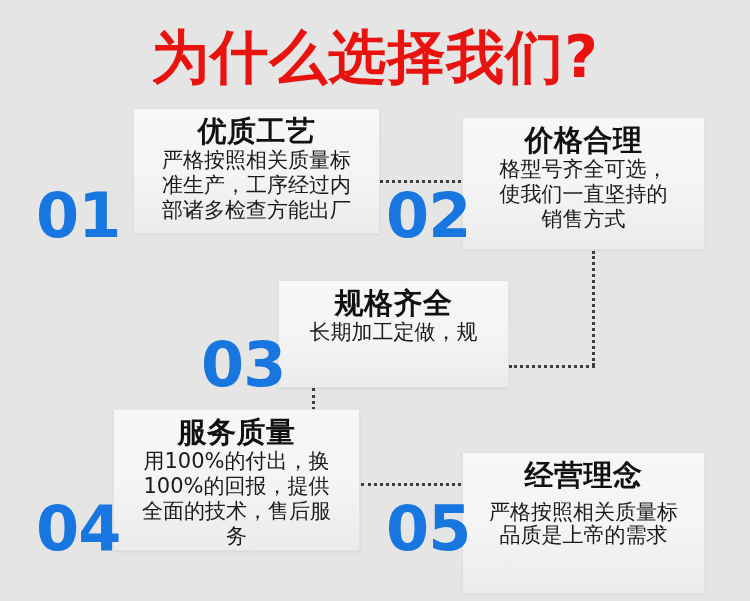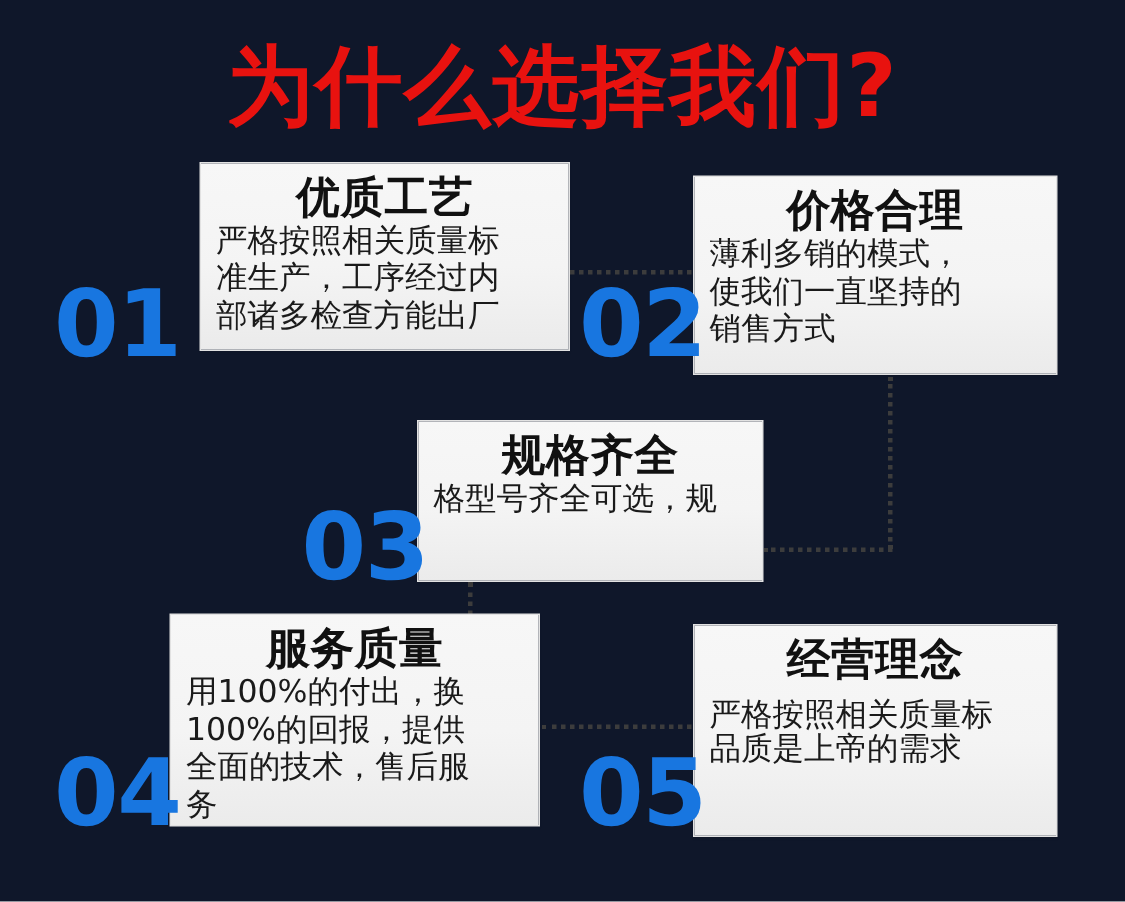--- a/index.html
+++ b/index.html
@@ -8,21 +8,21 @@
     padding: 0;
     background: #ffffff;
   }
   body {
     font-family: "DejaVu Sans", "Liberation Sans", sans-serif;
   }
   #infographic {
     position: relative;
     width: 750px;
     height: 601px;
-    background: #0f172a;
+    background: #e5e5e5;
     overflow: hidden;
   }
 
   
   .title {
     position: absolute;
     left: 0;
     top: 26px;
     width: 750px;
     text-align: center;
@@ -58,21 +58,21 @@
     text-align: center;
     font-size: 29px;
     font-weight: 700;
     color: #111111;
     line-height: 1.12;
     letter-spacing: 0.5px;
     white-space: nowrap;
   }
   .card-body {
     margin-top: 1px;
-    text-align: left;
+    text-align: center;
     font-size: 21px;
     font-weight: 400;
     color: #1a1a1a;
     line-height: 1.18;
     letter-spacing: 0px;
   }
   .card-body.tight {
     line-height: 1.06;
   }
 
@@ -109,47 +109,47 @@
       <div>严格按照相关质量标</div>
       <div>准生产，工序经过内</div>
       <div>部诸多检查方能出厂</div>
     </div>
   </div>
   <div class="index-num" style="left:36px; top:185px; color:#1876e0;">01</div>
 
   <div class="card" style="left:462px; top:117px; width:243px; height:133px;">
     <div class="card-heading">价格合理</div>
     <div class="card-body">
-      <div>薄利多销的模式，</div>
+      <div>格型号齐全可选，</div>
       <div>使我们一直坚持的</div>
       <div>销售方式</div>
     </div>
   </div>
   <div class="index-num" style="left:386px; top:185px; color:#1876e0;">02</div>
 
   <div class="card" style="left:278px; top:280px; width:231px; height:108px;">
     <div class="card-heading">规格齐全</div>
     <div class="card-body">
-      <div>格型号齐全可选，规</div>
+      <div>长期加工定做，规</div>
     </div>
   </div>
   <div class="index-num" style="left:201px; top:334px; color:#1876e0;">03</div>
 
   <div class="card" style="left:113px; top:409px; width:247px; height:142px;">
     <div class="card-heading">服务质量</div>
     <div class="card-body">
       <div>用100%的付出，换</div>
       <div>100%的回报，提供</div>
       <div>全面的技术，售后服</div>
       <div>务</div>
     </div>
   </div>
   <div class="index-num" style="left:36px; top:498px; color:#1876e0;">04</div>
 
-  <div class="card" style="left:462px; top:416px; width:243px; height:142px;">
+  <div class="card" style="left:462px; top:452px; width:243px; height:142px;">
     <div class="card-heading">经营理念</div>
     <div class="card-body tight" style="margin-top:10px;">
       <div>严格按照相关质量标</div>
       <div>品质是上帝的需求</div>
     </div>
   </div>
   <div class="index-num" style="left:386px; top:498px; color:#1876e0;">05</div>
 
 </div>
 

